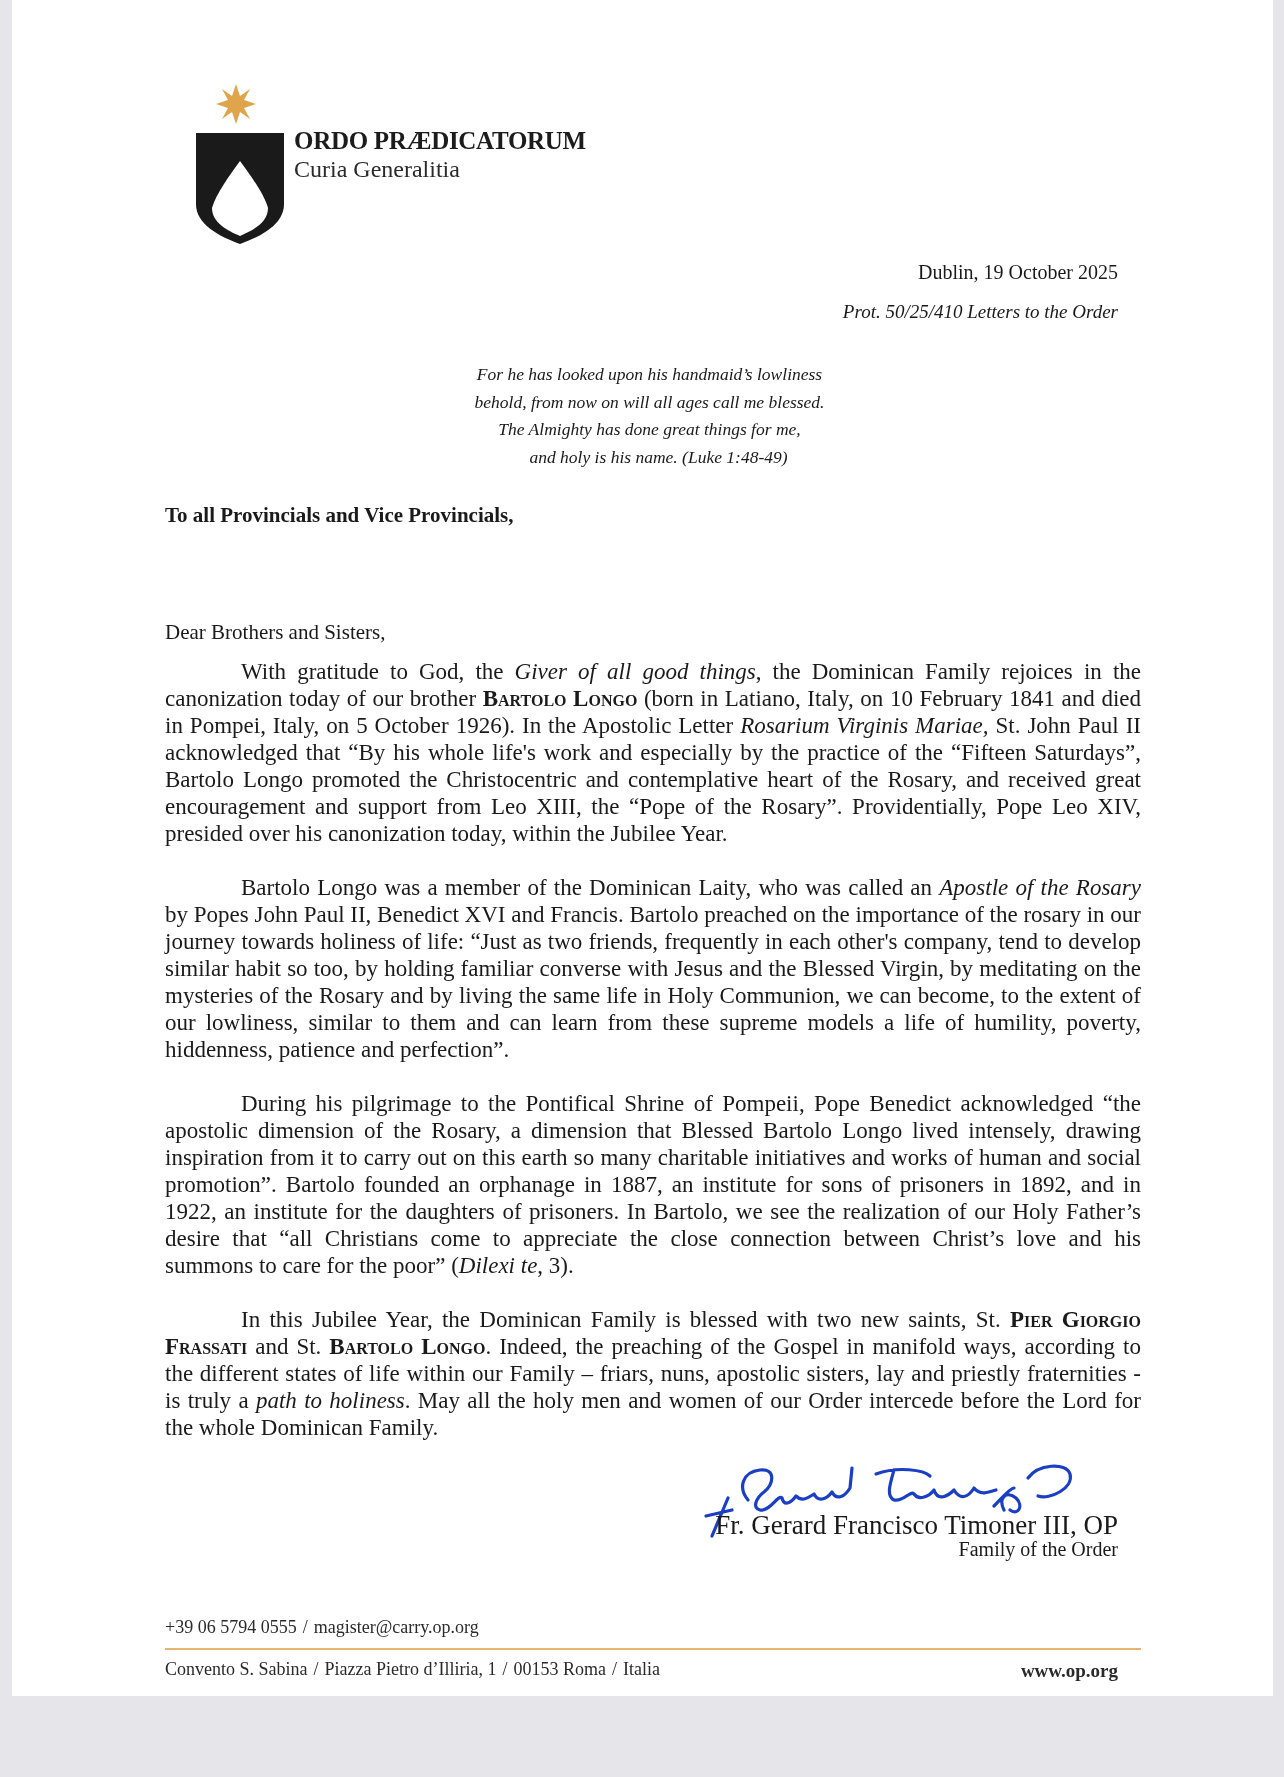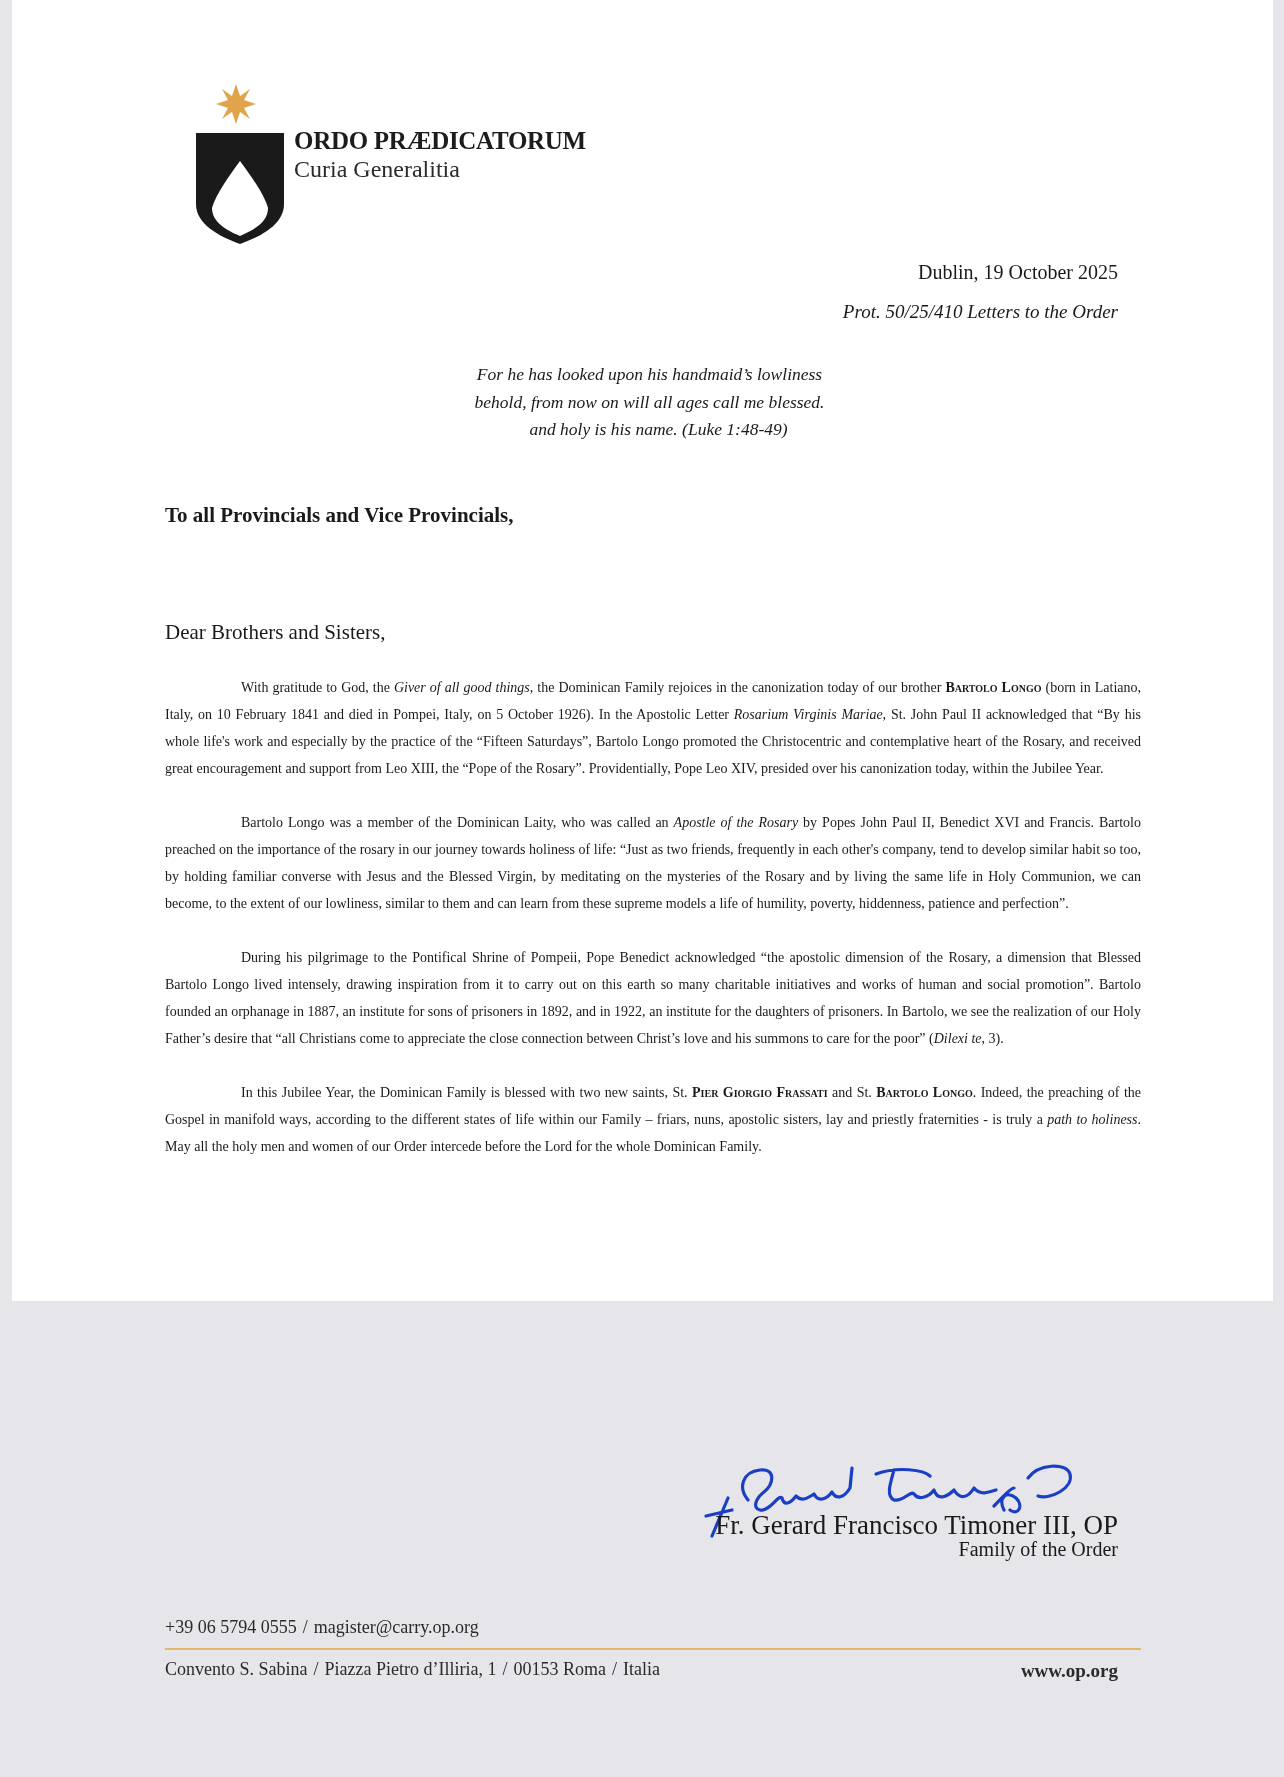--- a/index.html
+++ b/index.html
@@ -1,32 +1,32 @@
 <!DOCTYPE html>
 <html><head>
 <meta charset="utf-8">
 <style>
   html, body { margin:0; padding:0; }
   body {
     width:1284px; height:1777px; background:#e6e6ea; position:relative; overflow:hidden;
     font-family:"Liberation Serif", "DejaVu Serif", serif; color:#1a1a1a;
   }
   .page {
-    position:absolute; left:12px; top:0; width:1261px; height:1301px; background:#ffffff;
+    position:absolute; left:12px; top:0; width:1261px; height:1696px; background:#ffffff;
   }
   .logo { position:absolute; left:184px; top:84px; }
   .brand-title { position:absolute; left:282px; top:128px; font-size:25px; font-weight:bold; letter-spacing:-0.3px; color:#1c1c1c; line-height:1; }
   .brand-sub { position:absolute; left:282px; top:157px; font-size:24px; color:#2a2a2a; line-height:1; }
   .date { position:absolute; right:155px; top:261px; font-size:20px; text-align:right;margin-left:40px; }
   .prot { position:absolute; right:155px; top:301px; font-size:19px; font-style:italic; text-align:right; }
   .verse { position:absolute; left:440px; top:361px; width:395px; font-size:17.5px; font-style:italic; text-align:center; line-height:27.5px; }
   .verse div { white-space:nowrap; }
   .addr { position:absolute; left:153px; top:500px; font-size:21px; font-weight:bold; line-height:31px; }
   .greet { position:absolute; left:153px; top:620px; font-size:21px; }
-  .body { position:absolute; left:153px; top:674px; width:976px; font-size:14px; line-height:27px; text-align:justify; }
+  .body { position:absolute; left:153px; top:658px; width:976px; font-size:23px; line-height:27px; text-align:justify; }
   .body p { margin:0 0 27px 0; text-indent:76px; }
   .sc { font-variant:small-caps; font-weight:bold; }
   .sig-wrap { position:absolute; right:155px; top:1458px; width:420px; height:110px; }
   .sig-svg { position:absolute; left:0; top:0; }
   .sig-name { position:absolute; right:0; top:52px; font-size:27px; white-space:nowrap;text-align:center; }
   .sig-role { position:absolute; right:0; top:80px; font-size:20px; white-space:nowrap; }
   .foot-contact { position:absolute; left:153px; top:1617px; font-size:18px; color:#2a2a2a; }
   .foot-line { position:absolute; left:153px; top:1648px; width:976px; height:2px; background:#e8b56e; }
   .foot-addr { position:absolute; left:153px; top:1659px; font-size:18px; color:#2a2a2a; }
   .foot-web { position:absolute; right:155px; top:1660px; font-size:19px; font-weight:bold; color:#2a2a2a;margin-left:37px; }
@@ -48,20 +48,21 @@
   </svg>
   <div class="brand-title">ORDO PRÆDICATORUM</div>
   <div class="brand-sub">Curia Generalitia</div>
 
   <div class="date">Dublin, 19 October 2025</div>
   <div class="prot">Prot. 50/25/410 Letters to the Order</div>
 
   <div class="verse">
     <div>For he has looked upon his handmaid’s lowliness</div>
     <div>behold, from now on will all ages call me blessed.</div>
+    <div>The Almighty has done great things for me,</div>
     <div style="padding-left:18px">and holy is his name. (Luke 1:48-49)</div>
   </div>
 
   <div class="addr">
     <div>To all Provincials and Vice Provincials,</div>
   </div>
 
   <div class="greet">Dear Brothers and Sisters,</div>
 
   <div class="body">

